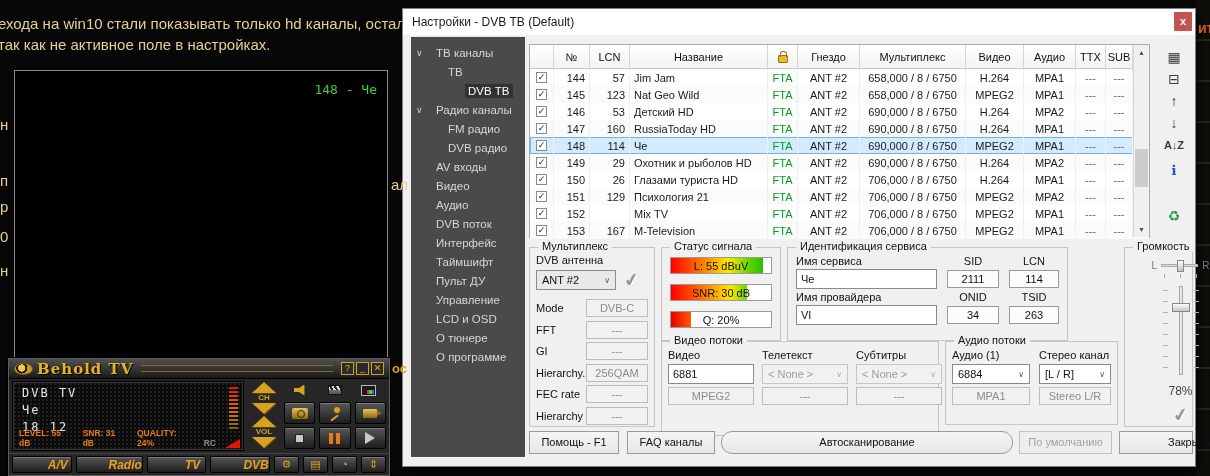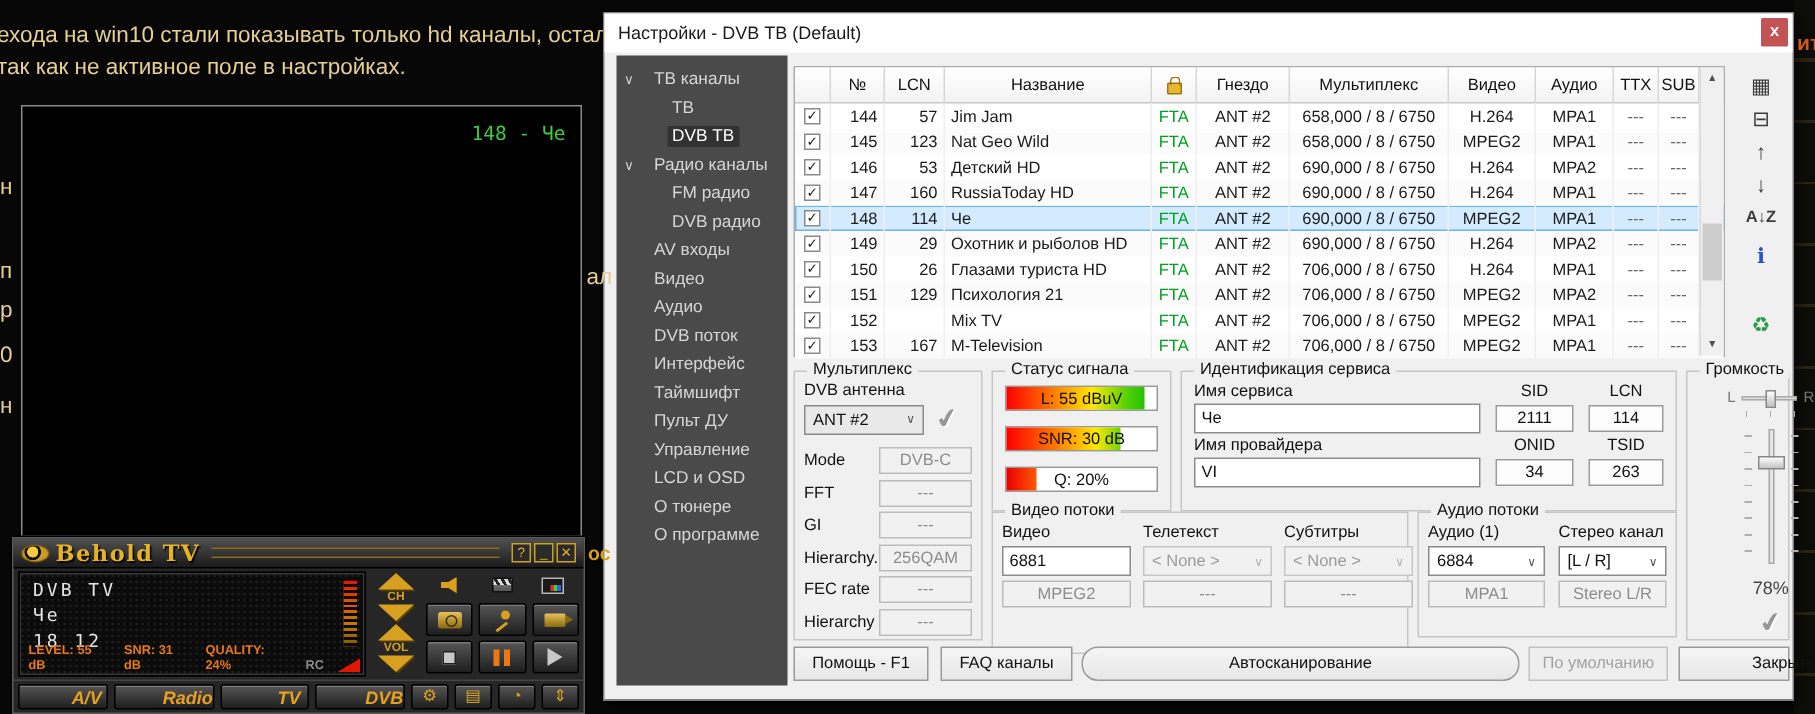--- a/index.html
+++ b/index.html
@@ -71,21 +71,21 @@
   
   #dialog { position:absolute; left:402px; top:8px; width:794px; height:459px; background:#f0f0f0; border:1px solid #7f7f7f; box-shadow:3px 3px 9px rgba(0,0,0,.65); }
   #dlg-titlebar { height:26px; background:#fff; display:flex; align-items:center; padding-left:9px; font-size:12px; color:#1a1a1a; position:relative; }
   #dlg-close { position:absolute; right:3px; top:3px; width:18px; height:19px; background:#c35454; color:#fff; font-size:11px; font-weight:bold; text-align:center; line-height:18px; border-radius:1px; }
 
   #sidebar { position:absolute; left:8px; top:28px; width:114px; height:420px; background:#4a4a4a; padding-top:7px; overflow:hidden; }
   .tree-item { position:relative; height:19px; line-height:19px; font-size:11.5px; color:#d6d6d6; white-space:nowrap; }
   .tree-item.lv0 { padding-left:22px; } .tree-item.lv1 { padding-left:34px; }
   .tree-item .chev { position:absolute; left:5px; top:0; font-size:9px; color:#cfcfcf; }
   .tree-item .tlabel { padding:1px 3px; }
-  .tree-item.sel .tlabel { background:#323232; color:#fff; }
+  .tree-item.sel .tlabel { background:#323232; color:#fff;margin-left:20px; }
 
   #table-wrap { position:absolute; left:126px; top:35px; width:621px; height:194px; background:#fff; border:1px solid #ababab; }
   #grid-header,.grid-row { display:grid; grid-template-columns:24px 36px 40px 138px 30px 62px 106px 58px 52px 30px 27px; }
   .hcell { height:24px; display:flex; align-items:center; justify-content:center; font-size:11px; color:#111;
     background:linear-gradient(#ffffff,#f3f3f3); border-right:1px solid #d6d6d6; border-bottom:1px solid #c8c8c8; }
   .grid-row { height:17px; background:#fff; }
   .grid-row:nth-child(even) { background:#fbfbfb; }
   .grid-row.sel { background:#d3eaff; box-shadow:inset 0 0 0 1px #6fb2e8; }
   .cell { display:flex; align-items:center; padding:0 4px; font-size:11px; color:#1a1a1a; border-right:1px solid #efefef; overflow:hidden; white-space:nowrap; height:17px; }
   .cell.ar { justify-content:flex-end; } .cell.ac { justify-content:center; }
@@ -126,21 +126,21 @@
 
   #g-sig { left:258px; top:238px; width:120px; height:94px; }
   #sig-bars { padding:9px 8px; }
   .sigbar { position:relative; height:17px; border:1px solid #9a9a9a; background:#fff; margin-bottom:10px; }
   .fill { position:absolute; left:0; top:0; bottom:0; }
   .fill-l   { background:linear-gradient(90deg,#f00 0%,#ff8000 35%,#ffe800 62%,#50d000 88%,#28c000 100%); }
   .fill-snr { background:linear-gradient(90deg,#f00 0%,#ff7000 40%,#ffe800 78%,#70d400 100%); }
   .fill-q   { background:linear-gradient(90deg,#e80000,#ff5800); }
   .sigtxt { position:absolute; inset:0; text-align:center; font-size:11px; line-height:16px; color:#111; }
 
-  #g-id { left:384px; top:238px; width:331px; height:94px; }
+  #g-id { left:384px; top:238px; width:281px; height:94px; }
   #id-grid { display:grid; grid-template-columns:1fr 52px 50px; gap:2px 10px; padding:7px 8px 0; align-items:center; }
 
   #g-vid { left:258px; top:332px; width:278px; height:95px; }
   #vid-grid { display:grid; grid-template-columns:86px 86px 86px; gap:3px 8px; padding:7px 6px 0; }
   #g-aud { left:542px; top:332px; width:173px; height:84px; }
   #aud-grid { display:grid; grid-template-columns:78px 72px; gap:3px 9px; padding:7px 6px 0; }
 
   #g-vol { left:721px; top:238px; width:69px; height:180px; display:flex; flex-direction:column; align-items:center;padding-left:44px; }
   #vol-h { display:flex; align-items:center; gap:4px; margin-top:12px; font-size:10px; color:#777; width:58px; }
   #vol-h .htrack { flex:1; height:3px; background:#dcdcdc; border:1px solid #aaa; position:relative; }

